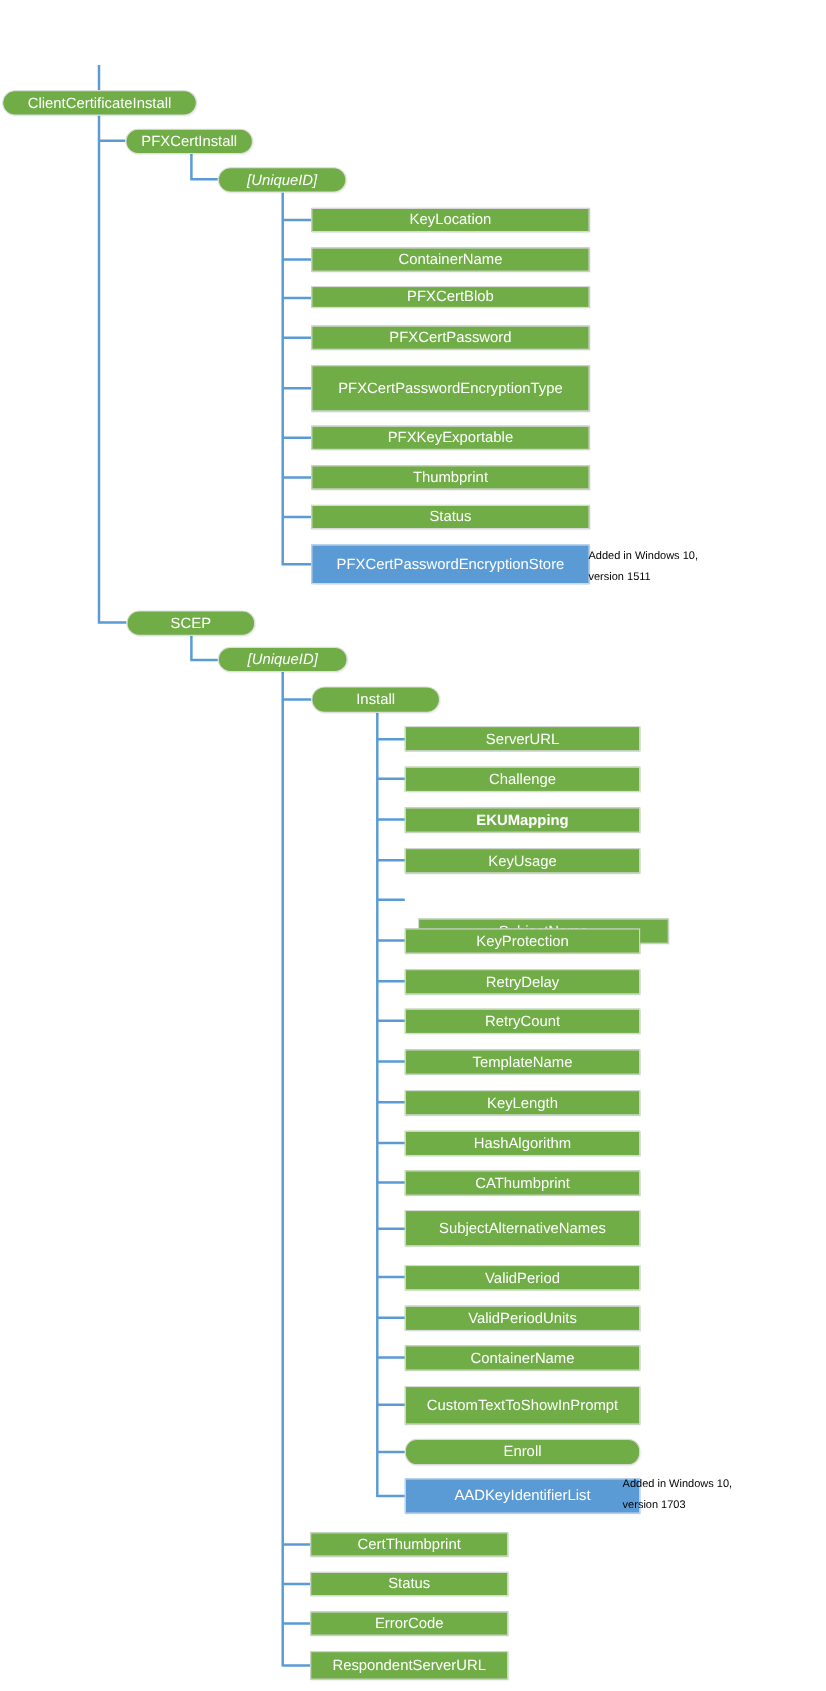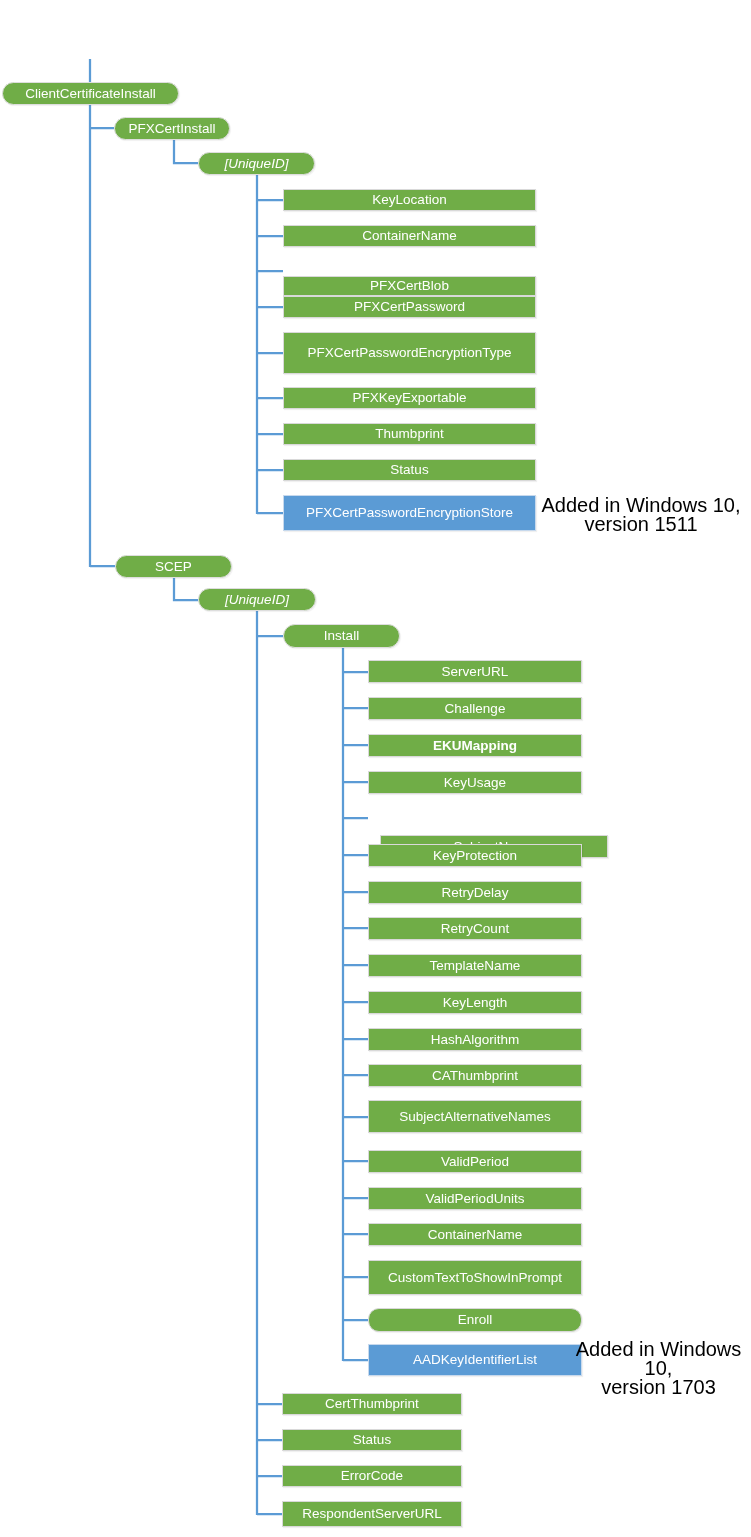--- a/index.html
+++ b/index.html
@@ -16,21 +16,21 @@
     position:absolute;box-sizing:border-box;display:flex;align-items:center;justify-content:center;
     background:var(--green);color:var(--ntext);font-size:13.5px;line-height:1.15;text-align:center;
     border:1.5px solid #d9d9d9;box-shadow:1px 1px 1px rgba(0,0,0,0.06);
     white-space:nowrap;
   }
   .pill{border-radius:12px;border-color:#dedede;}
   .pill.root{border-radius:26px;flex-direction:column;line-height:21px;}
   .blue{background:var(--blue);border-color:#c7d9ed;}
   .italic{font-style:italic;}
   .annotation{
-    position:absolute;color:var(--atext);font-size:20px;line-height:19px;text-align:center;
+    position:absolute;color:var(--atext);font-size:10px;line-height:19px;
     background:transparent;
   }
   .annotation span{display:block;}
 </style>
 </head>
 <body>
 
 <div class="canvas">
 
   <svg class="edges" viewBox="0 0 751 1537" xmlns="http://www.w3.org/2000/svg">
@@ -49,21 +49,21 @@
       M343 1039 H368 M343 1075 H368 M343 1117 H368 M343 1161 H368 M343 1198 H368
       M343 1234 H368 M343 1277 H368 M343 1320 H368 M343 1360 H368"></path>
   </svg>
 
   <div class="node pill" style="left:2px;top:82px;width:177px;height:23px;">ClientCertificateInstall</div>
   <div class="node pill" style="left:114px;top:117px;width:116px;height:23px;">PFXCertInstall</div>
   <div class="node pill italic" style="left:198px;top:152px;width:117px;height:23px;">[UniqueID]</div>
 
   <div class="node" style="left:283px;top:189px;width:253px;height:22px;">KeyLocation</div>
   <div class="node" style="left:283px;top:225px;width:253px;height:22px;">ContainerName</div>
-  <div class="node" style="left:283px;top:276px;width:253px;height:20px;">PFXCertBlob</div>
+  <div class="node" style="left:283px;top:260px;width:253px;height:20px;">PFXCertBlob</div>
   <div class="node" style="left:283px;top:296px;width:253px;height:22px;">PFXCertPassword</div>
   <div class="node" style="left:283px;top:332px;width:253px;height:42px;">PFXCertPasswordEncryptionType</div>
   <div class="node" style="left:283px;top:387px;width:253px;height:22px;">PFXKeyExportable</div>
   <div class="node" style="left:283px;top:423px;width:253px;height:22px;">Thumbprint</div>
   <div class="node" style="left:283px;top:459px;width:253px;height:22px;">Status</div>
   <div class="node blue" style="left:283px;top:495px;width:253px;height:36px;">PFXCertPasswordEncryptionStore</div>
 
   <div class="annotation" style="left:535px;top:496px;width:212px;">
     <span>Added in Windows 10,</span>
     <span>version 1511</span>

